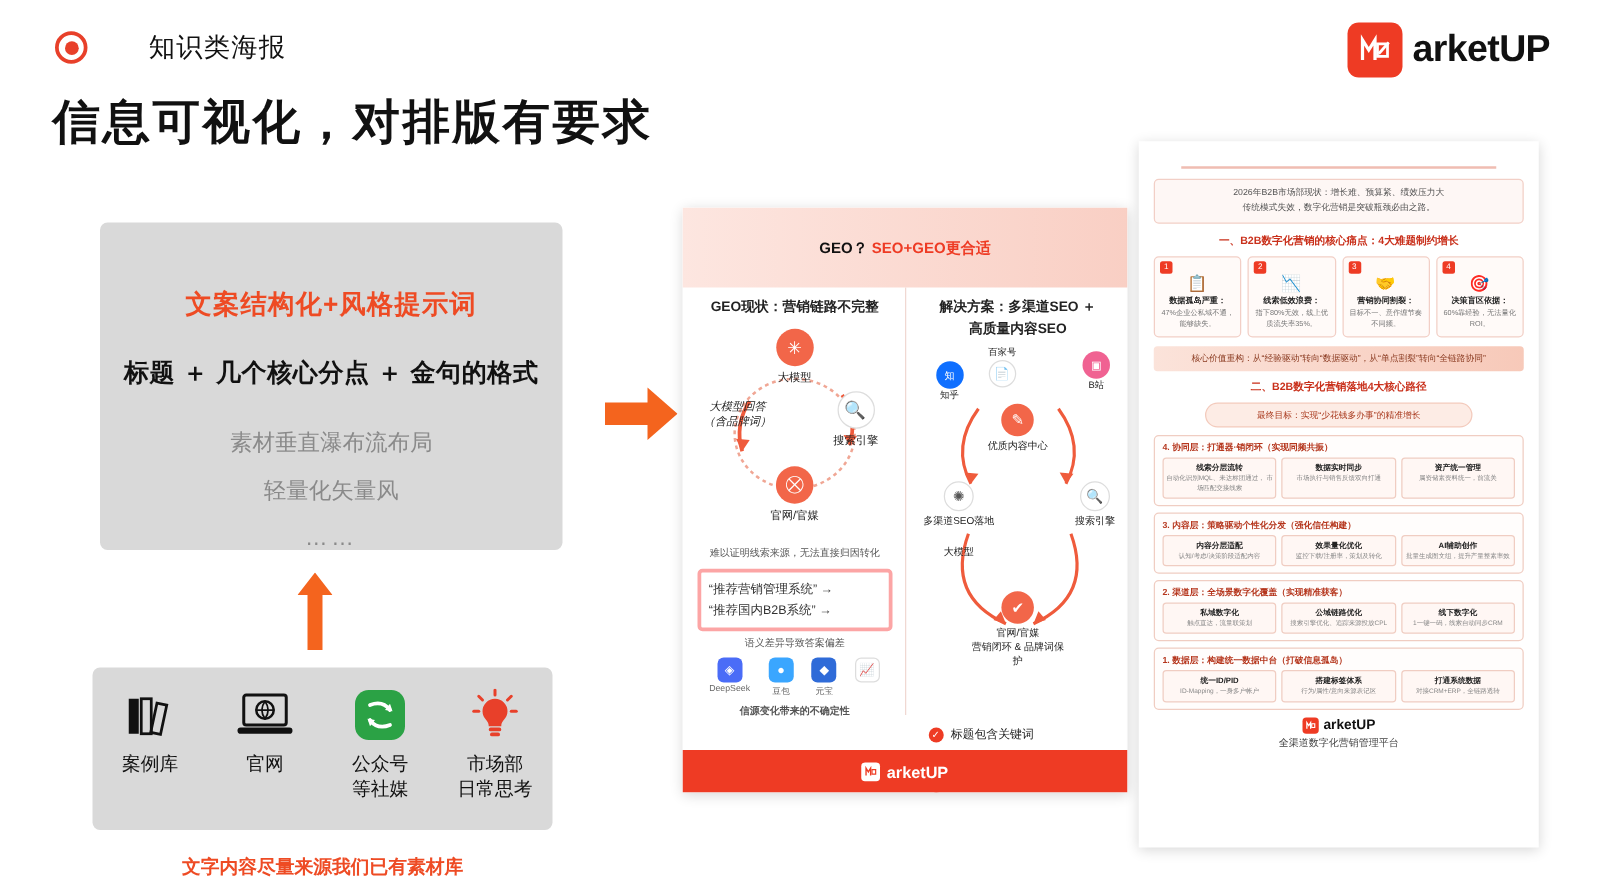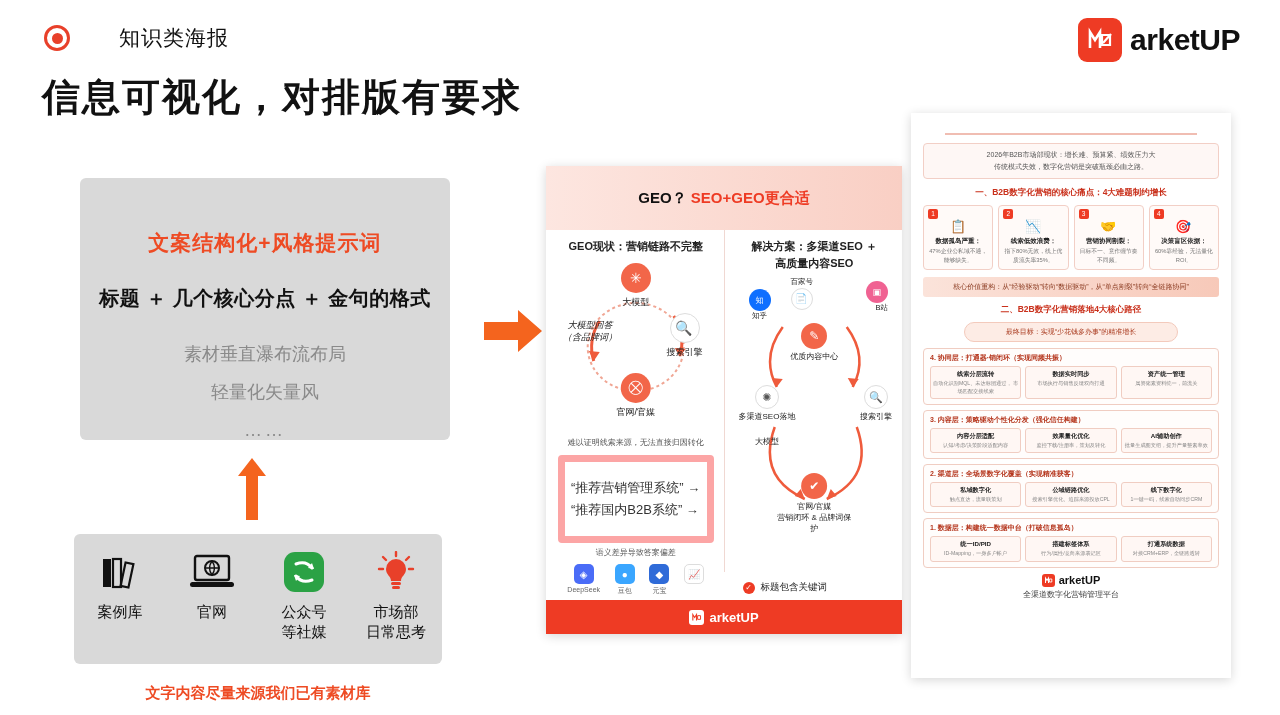--- a/index.html
+++ b/index.html
@@ -76,29 +76,29 @@
   
   .poster-mid {
     position:absolute; left:546px; top:166px; width:356px; height:468px;
     background:#ffffff; box-shadow:0 2px 10px rgba(0,0,0,.16);
     overflow:hidden;
   }
   .pm-top {
     height:64px; background:linear-gradient(90deg,#fde6e0,#f9cfc4);
     display:flex; align-items:center; justify-content:center;
   }
-  .pm-title { font-size:15px; font-weight:bold; color:#111; }
+  .pm-title { font-size:12px; font-weight:bold; color:#111; }
   .pm-title .o { color:#ee3b24; }
   .pm-body { display:flex; height:342px; }
   .pm-col { flex:1; padding:8px 6px 0 8px; }
   .pm-col.right { border-left:1px solid #f0d8d2; }
   .pm-colhead { font-size:11px; font-weight:bold; color:#222; text-align:center; line-height:1.5; }
   .pm-mid-box {
-    margin:6px 4px 0 4px; border:7px solid #fca5a5; border-radius:4px;
-    font-size:13px; color:#333; padding:15px 6px; line-height:1.7;
+    margin:6px 4px 0 4px; border:3px solid #fca5a5; border-radius:4px;
+    font-size:10px; color:#333; padding:5px 6px; line-height:1.7;
   }
   .pm-small { font-size:8px; color:#555; text-align:center; margin-top:4px; line-height:1.6; }
   .pm-node { font-size:9px; text-align:center; color:#222; line-height:1.4; }
   .circle-ico {
     width:30px; height:30px; border-radius:50%;
     display:flex; align-items:center; justify-content:center; margin:0 auto;
     font-size:14px; color:#fff;
   }
   .ci-red { background:#f26649; }
   .ci-white { background:#fff; border:1px solid #ddd; color:#555; }
@@ -357,21 +357,21 @@
         <div style="position:absolute;left:16px;top:12px;">
           <div class="circle-ico" style="background:#0f6fff;width:22px;height:22px;font-size:8px;">知</div>
           <div class="pm-node" style="font-size:7.5px;">知乎</div>
         </div>
         <div style="position:absolute;left:58px;top:0px;">
           <div class="pm-node" style="font-size:7.5px;">百家号</div>
           <div class="circle-ico ci-white" style="width:22px;height:22px;font-size:10px;">📄</div>
         </div>
         <div style="position:absolute;right:8px;top:4px;">
           <div class="circle-ico" style="background:#f06292;width:22px;height:22px;font-size:9px;">▣</div>
-          <div class="pm-node" style="font-size:7.5px;text-align:right;">B站</div>
+          <div class="pm-node" style="font-size:7.5px;">B站</div>
         </div>
         <div style="position:absolute;left:50%;top:46px;transform:translateX(-50%);text-align:center;">
           <div class="circle-ico ci-red" style="width:26px;height:26px;font-size:12px;">✎</div>
           <div class="pm-node" style="font-size:8px;margin-top:2px;">优质内容中心</div>
         </div>
         <div style="position:absolute;left:6px;top:108px;">
           <div class="circle-ico ci-white" style="width:24px;height:24px;font-size:11px;">✺</div>
           <div class="pm-node" style="font-size:8px;margin-top:2px;">多渠道SEO落地</div>
           <div class="pm-node" style="font-size:8px;margin-top:14px;">大模型</div>
         </div>

